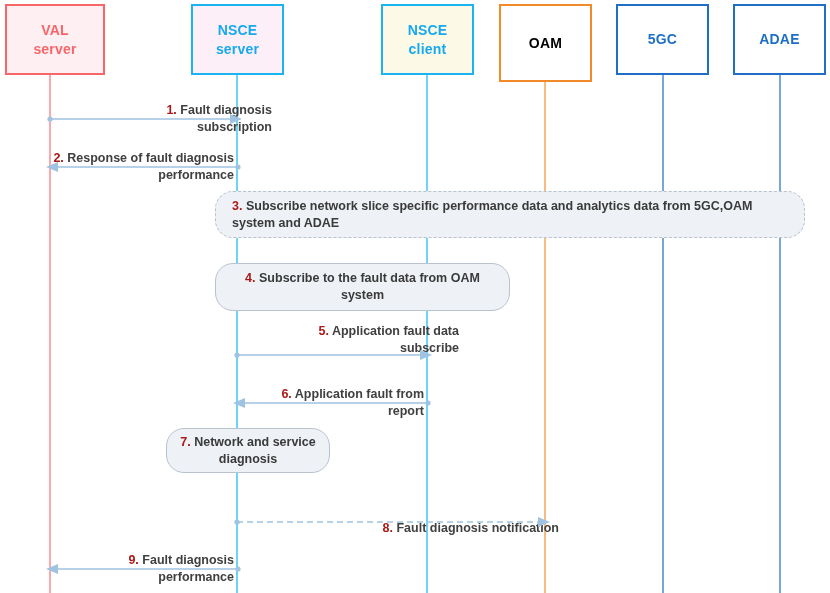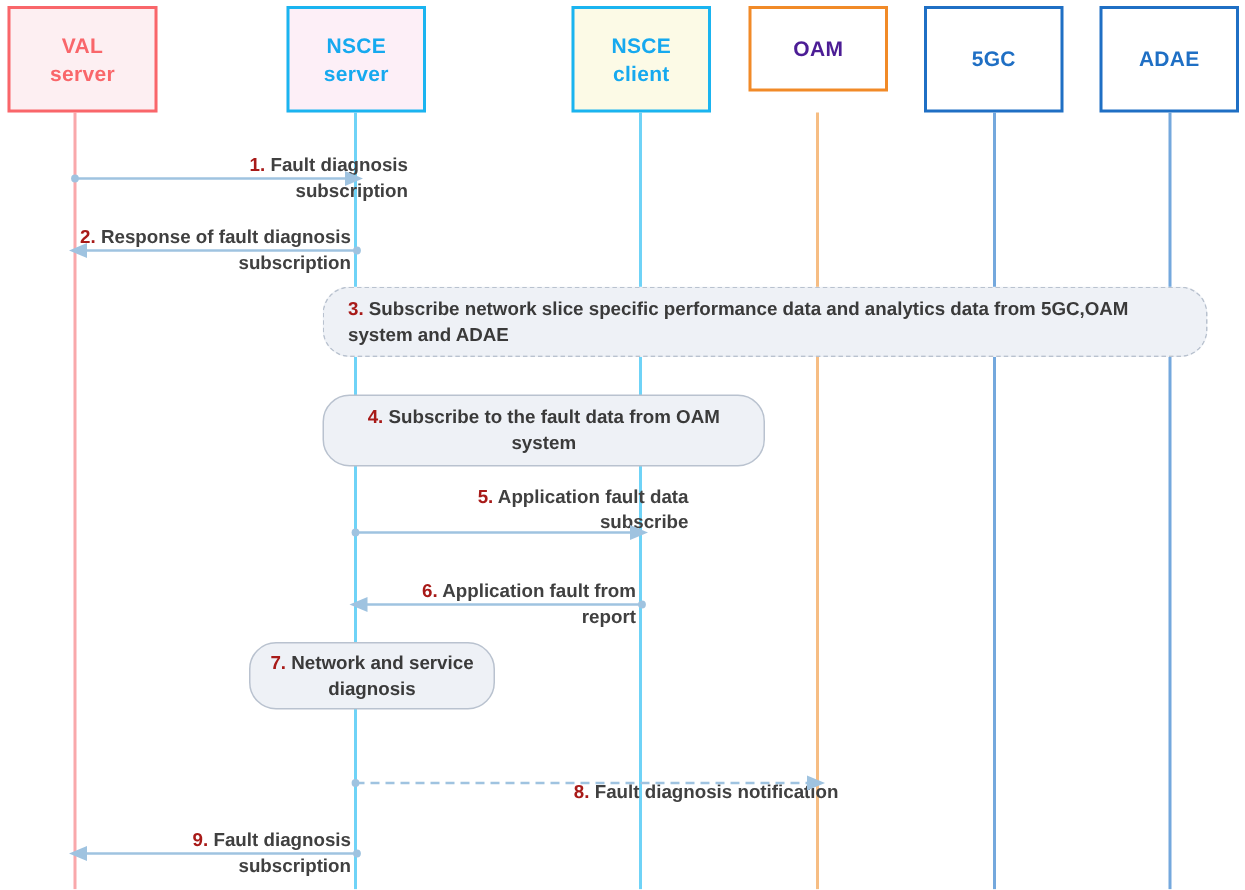--- a/index.html
+++ b/index.html
@@ -103,21 +103,21 @@
   <div class="actor-box" style="left:191px; top:4px; width:93px; height:71px; border-color:#1ab4f0; background:#fdeff7; color:#16a9ef;">
     <span class="ln">NSCE</span>
     <span class="ln">server</span>
   </div>
 
   <div class="actor-box" style="left:381px; top:4px; width:93px; height:71px; border-color:#1ab4f0; background:#fcfae6; color:#16a9ef;">
     <span class="ln">NSCE</span>
     <span class="ln">client</span>
   </div>
 
-  <div class="actor-box" style="left:499px; top:4px; width:93px; height:57px; border-color:#f18a28; background:#ffffff; color:#4c1d95;">
+  <div class="actor-box" style="left:499px; top:4px; width:93px; height:78px; border-color:#f18a28; background:#ffffff; color:#000000;">
     <span class="ln">OAM</span>
   </div>
 
   <div class="actor-box" style="left:616px; top:4px; width:93px; height:71px; border-color:#1f6fc4; background:#ffffff; color:#1f6fc4;">
     <span class="ln">5GC</span>
   </div>
 
   <div class="actor-box" style="left:733px; top:4px; width:93px; height:71px; border-color:#1f6fc4; background:#ffffff; color:#1f6fc4;">
     <span class="ln">ADAE</span>
   </div>
@@ -127,21 +127,21 @@
 subscription</span>
   </div>
   <svg class="arrow-svg" style="left:44px; top:111px;" width="204" height="16" viewBox="0 0 204 16">
     <circle cx="6" cy="8" r="2.6" fill="#9fc3e0"></circle>
     <line x1="6" y1="8" x2="192" y2="8" stroke="#9fc3e0" stroke-width="1.6"></line>
     <polygon points="198,8 186,3 186,13" fill="#9fc3e0"></polygon>
   </svg>
 
   <div class="msg-label align-right" style="left:32px; top:133px; width:202px;">
     <span class="msg-num">2.</span><span> Response of fault diagnosis
-subscription</span>
+performance</span>
   </div>
   <svg class="arrow-svg" style="left:44px; top:159px;" width="204" height="16" viewBox="0 0 204 16">
     <circle cx="194" cy="8" r="2.6" fill="#9fc3e0"></circle>
     <line x1="194" y1="8" x2="8" y2="8" stroke="#9fc3e0" stroke-width="1.6"></line>
     <polygon points="2,8 14,3 14,13" fill="#9fc3e0"></polygon>
   </svg>
 
   <div class="note-box dashed align-left-pad" style="left:215px; top:191px; width:590px; height:47px;">
     <div>
       <span class="msg-num">3.</span><span> Subscribe network slice specific performance data and analytics data from 5GC,OAM system and ADAE</span>
@@ -185,21 +185,21 @@
     <span class="msg-num">8.</span><span> Fault diagnosis notification</span>
   </div>
   <svg class="arrow-svg" style="left:231px; top:514px;" width="325" height="16" viewBox="0 0 325 16">
     <circle cx="6" cy="8" r="2.6" fill="#9fc3e0"></circle>
     <line x1="6" y1="8" x2="313" y2="8" stroke="#9fc3e0" stroke-width="1.6" stroke-dasharray="6,4"></line>
     <polygon points="319,8 307,3 307,13" fill="#9fc3e0"></polygon>
   </svg>
 
   <div class="msg-label align-right" style="left:32px; top:535px; width:202px;">
     <span class="msg-num">9.</span><span> Fault diagnosis
-subscription</span>
+performance</span>
   </div>
   <svg class="arrow-svg" style="left:44px; top:561px;" width="204" height="16" viewBox="0 0 204 16">
     <circle cx="194" cy="8" r="2.6" fill="#9fc3e0"></circle>
     <line x1="194" y1="8" x2="8" y2="8" stroke="#9fc3e0" stroke-width="1.6"></line>
     <polygon points="2,8 14,3 14,13" fill="#9fc3e0"></polygon>
   </svg>
 
 </div>
 
 </body></html>

